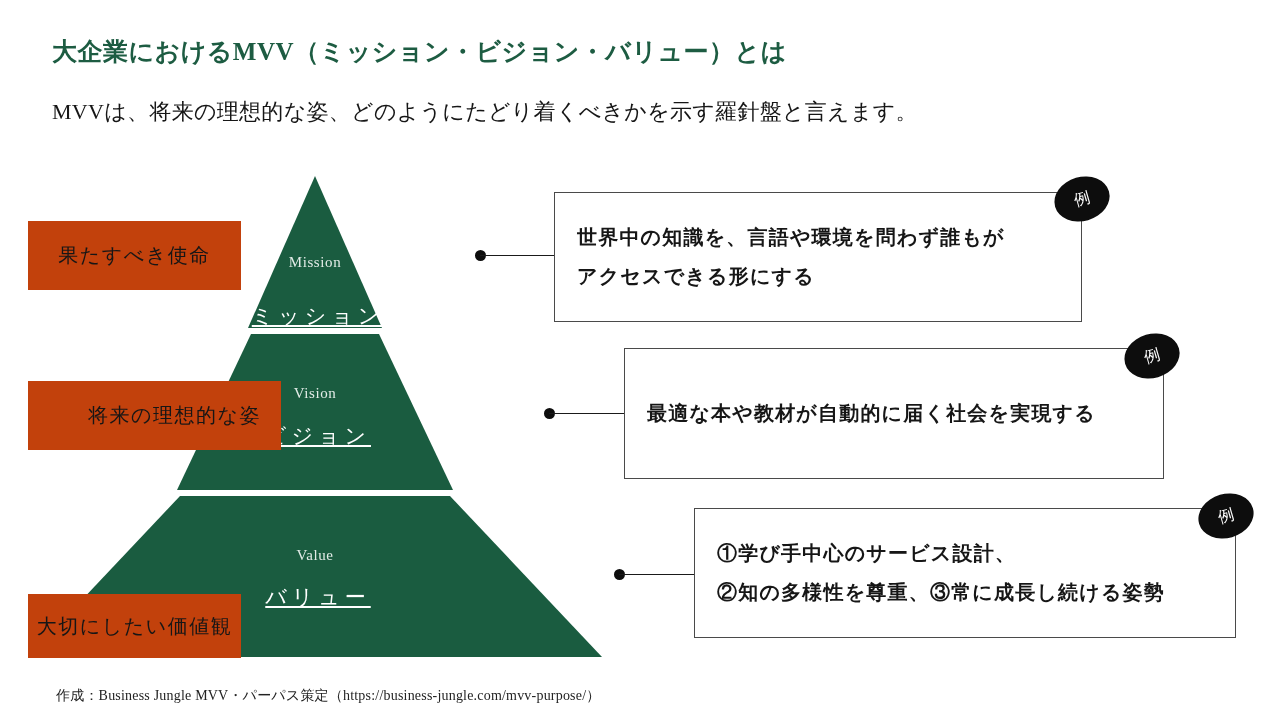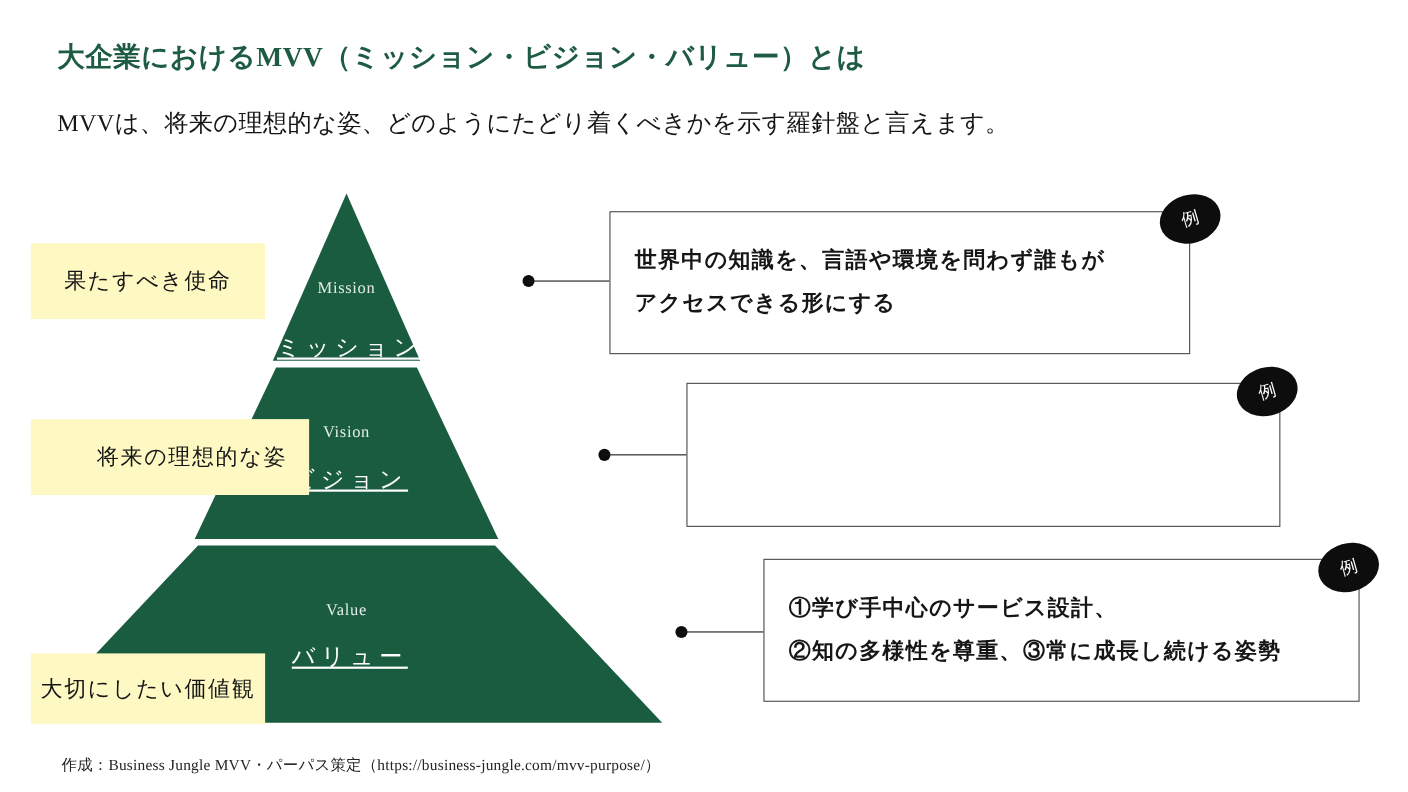--- a/index.html
+++ b/index.html
@@ -65,21 +65,21 @@
     letter-spacing: 5px;
     text-align: center;
     white-space: nowrap;
     transform: translateX(-50%);
     text-decoration: underline;
   }
 
   
   .side-label {
     position: absolute;
-    background: #fef9c3;
+    background: #c2410c;
     display: flex;
     align-items: center;
     justify-content: center;
     font-size: 20px;
     color: #161616;
     letter-spacing: 1.5px;
     white-space: nowrap;
   }
   #side-label-0 { left: 28px; top: 221px; width: 213px; height: 69px; }
   #side-label-1 { left: 28px; top: 381px; width: 213px; height: 69px; padding-left: 40px; }
@@ -209,20 +209,21 @@
 
 <div class="callout" id="callout-0">
   <div class="callout-line">世界中の知識を、言語や環境を問わず誰もが</div>
   <div class="callout-line">アクセスできる形にする</div>
 </div>
 <div class="example-badge" id="badge-0">
   <span>例</span>
 </div>
 
 <div class="callout" id="callout-1">
+  <div class="callout-line">最適な本や教材が自動的に届く社会を実現する</div>
 </div>
 <div class="example-badge" id="badge-1">
   <span>例</span>
 </div>
 
 <div class="callout" id="callout-2">
   <div class="callout-line">①学び手中心のサービス設計、</div>
   <div class="callout-line">②知の多様性を尊重、③常に成長し続ける姿勢</div>
 </div>
 <div class="example-badge" id="badge-2">

